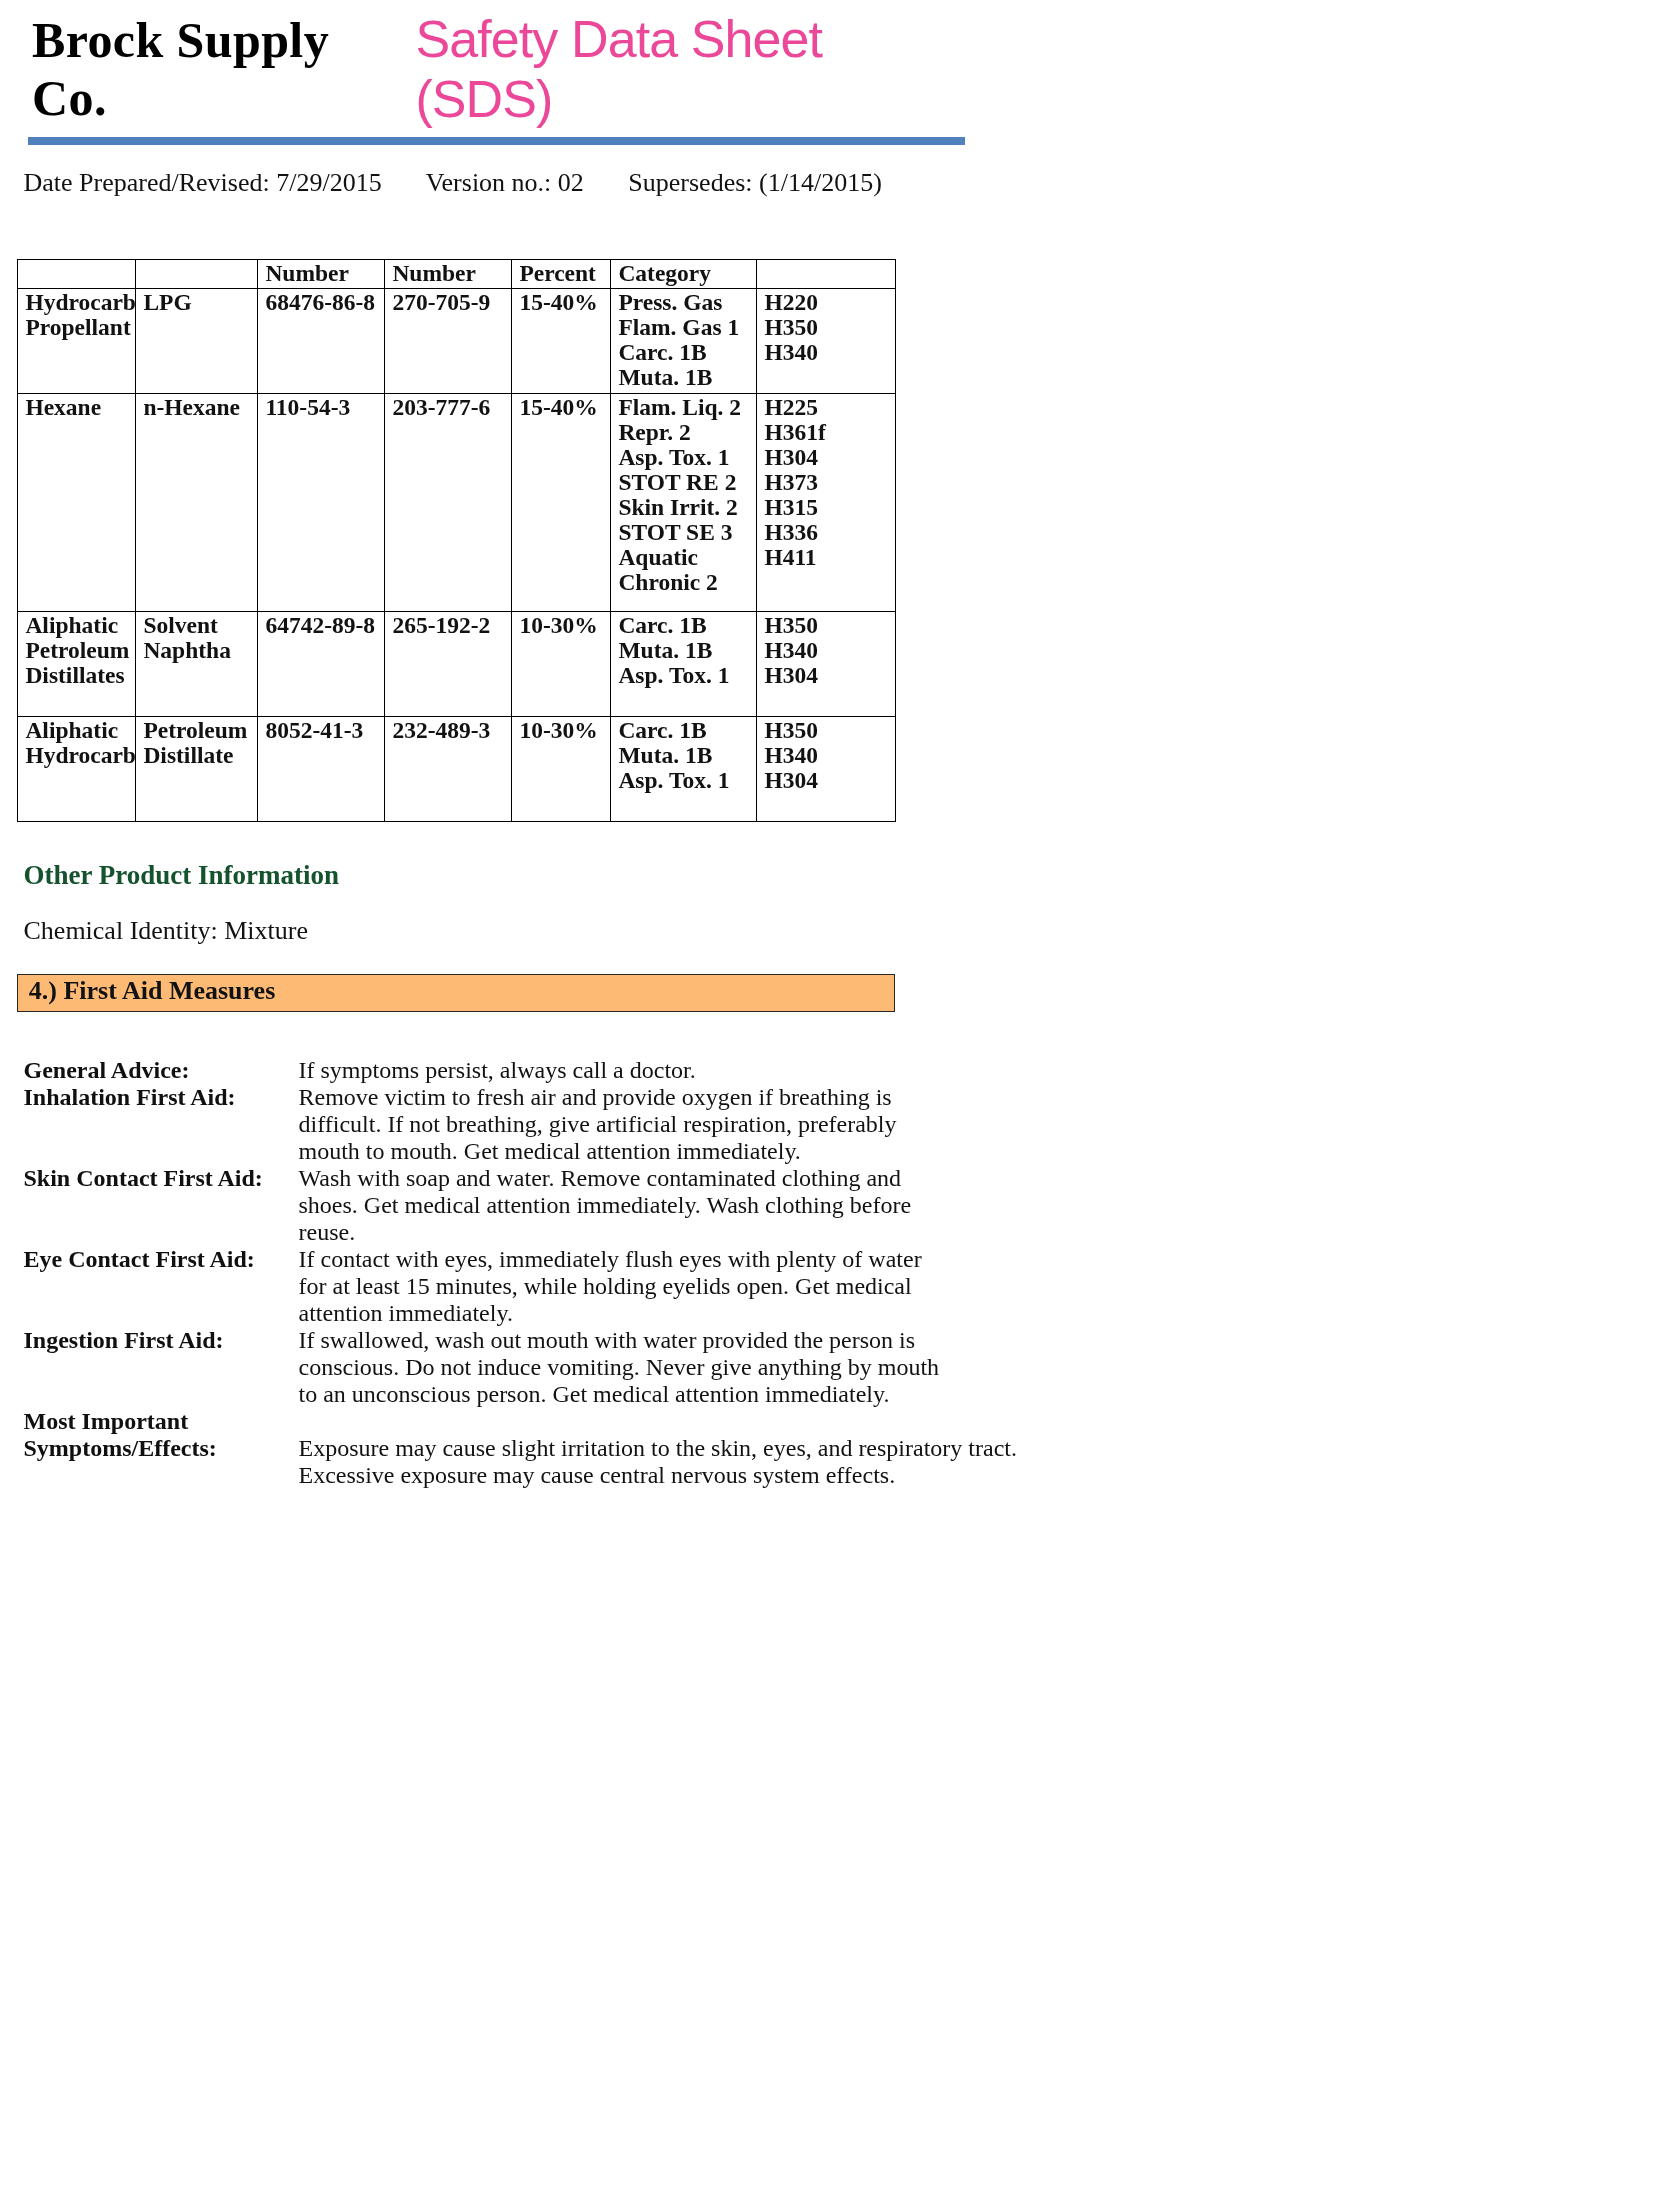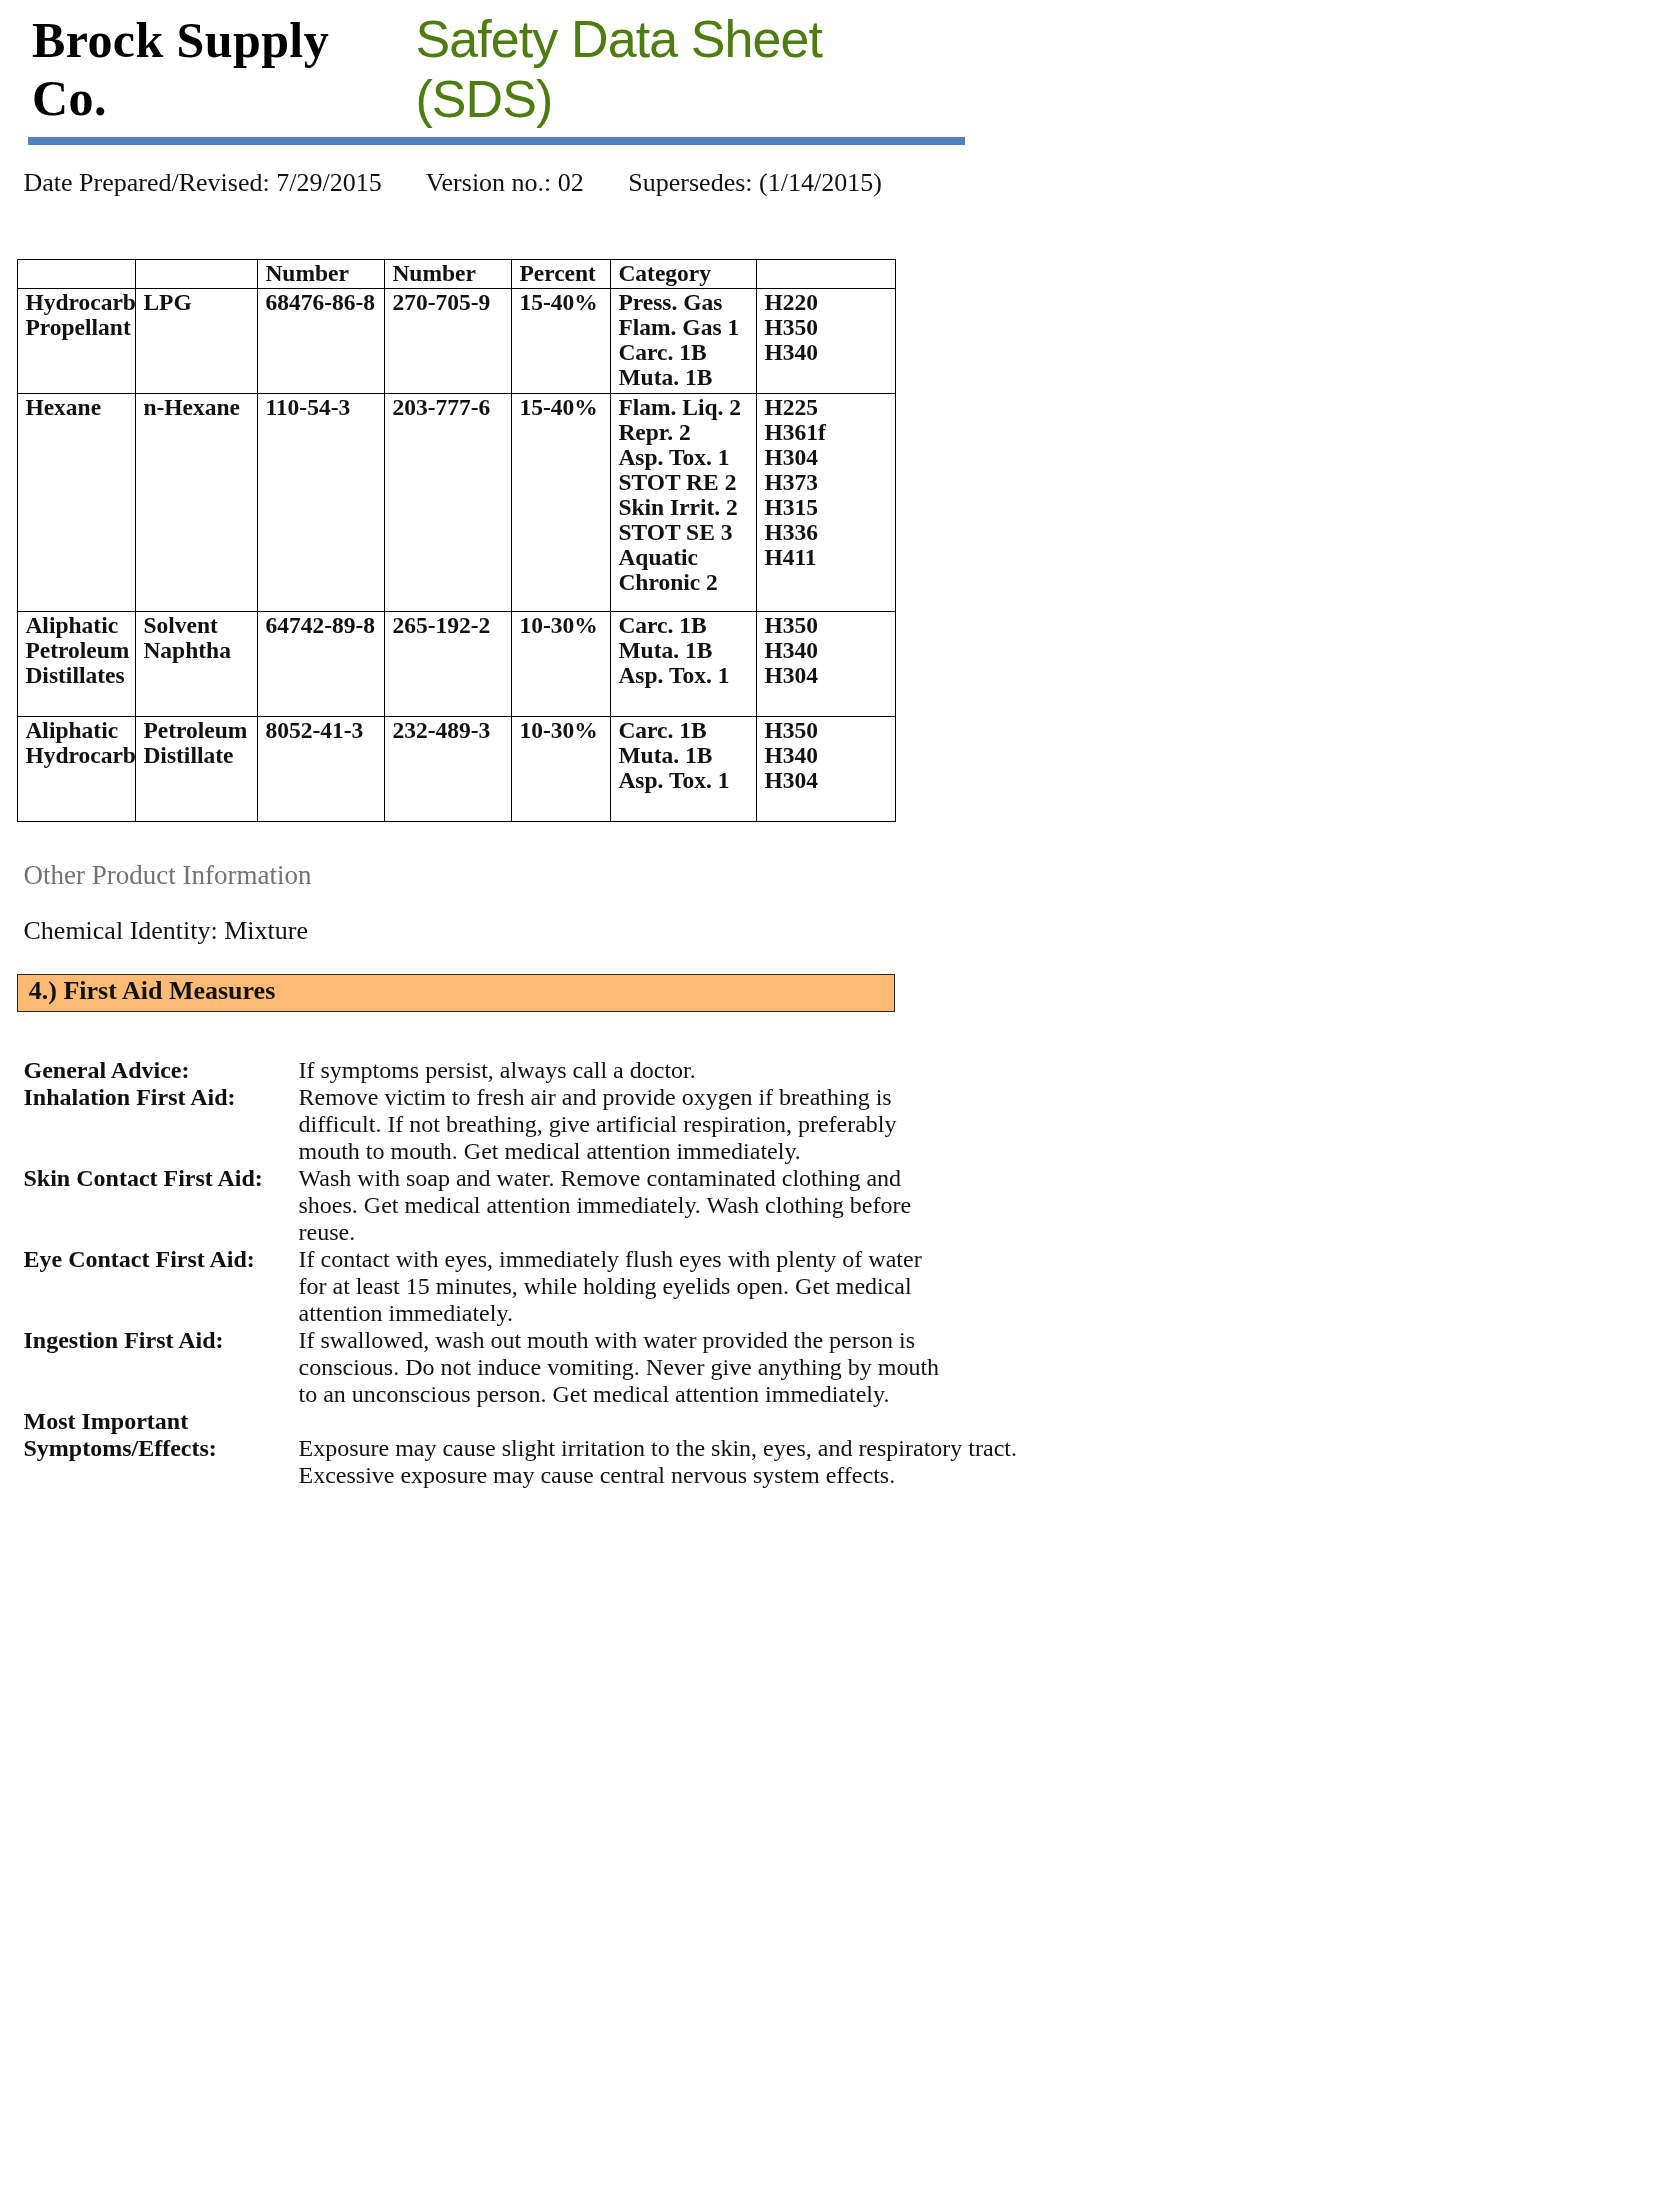--- a/index.html
+++ b/index.html
@@ -26,21 +26,21 @@
     font-size: 50px;
     font-weight: 700;
     letter-spacing: 0.4px;
     color: #000000;
   }
   .doc-title {
     font-family: "Liberation Sans", sans-serif;
     font-size: 52px;
     font-weight: 400;
     letter-spacing: -0.9px;
-    color: #4d7c0f;
+    color: #ec4899;
   }
   .accent-rule {
     width: 937px;
     height: 7.8px;
     margin: 6px 0 0 28px;
     background: #4f81bd;
   }
 
   
   .meta-line { margin: 23.5px 0 0 23.5px; font-size: 26px; }
@@ -62,21 +62,21 @@
     font-weight: 700;
     padding: 0.9px 7px 3.5px 7px;
     white-space: pre-line;
     overflow: hidden;
   }
   .comp-table thead th { padding-bottom: 1.7px; }
   tr.pad-sm td { padding-bottom: 15.6px; }
   tr.pad-lg td { padding-bottom: 28px; }
 
   
-  .other-heading { margin: 38px 0 0 23.5px; font-size: 27px; font-weight: 400; color: #737373; }
+  .other-heading { margin: 38px 0 0 23.5px; font-size: 27px; font-weight: 700; color: #14532d; }
   .chem-identity { margin: 25px 0 0 23.5px; font-size: 26px; }
 
   
   .section-bar {
     width: 878px;
     margin: 28px 0 0 17.4px;
     box-sizing: border-box;
     background: #fdba74;
     border: 1.7px solid #262626;
     font-weight: 700;

